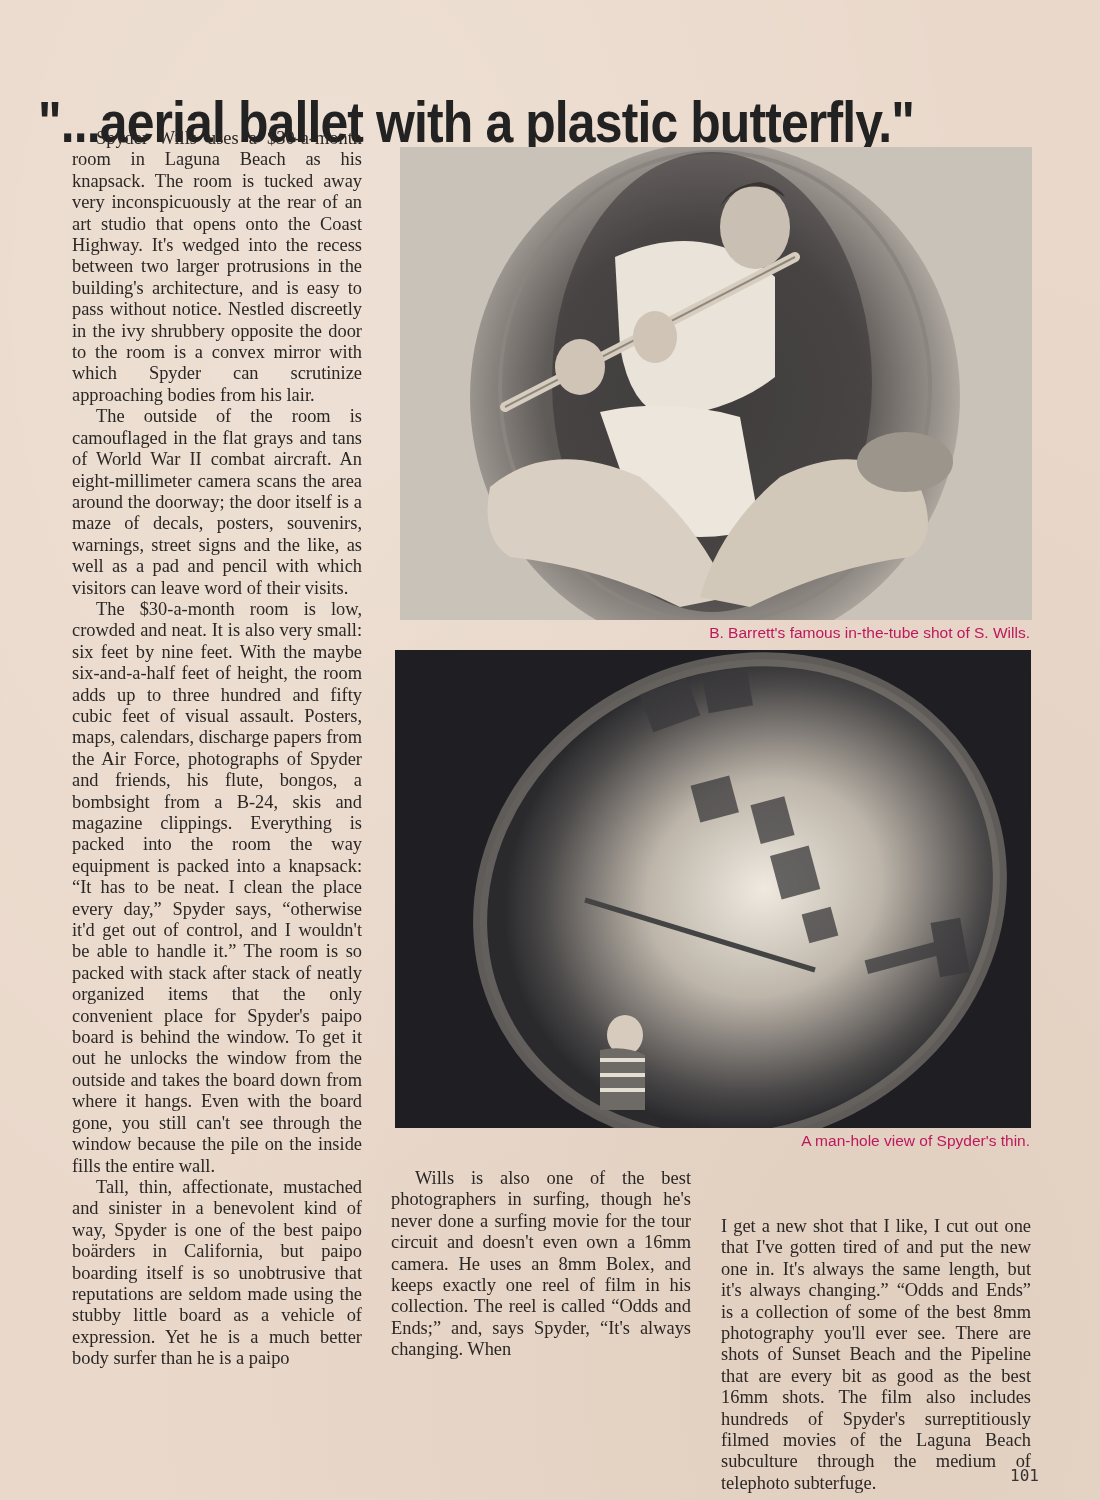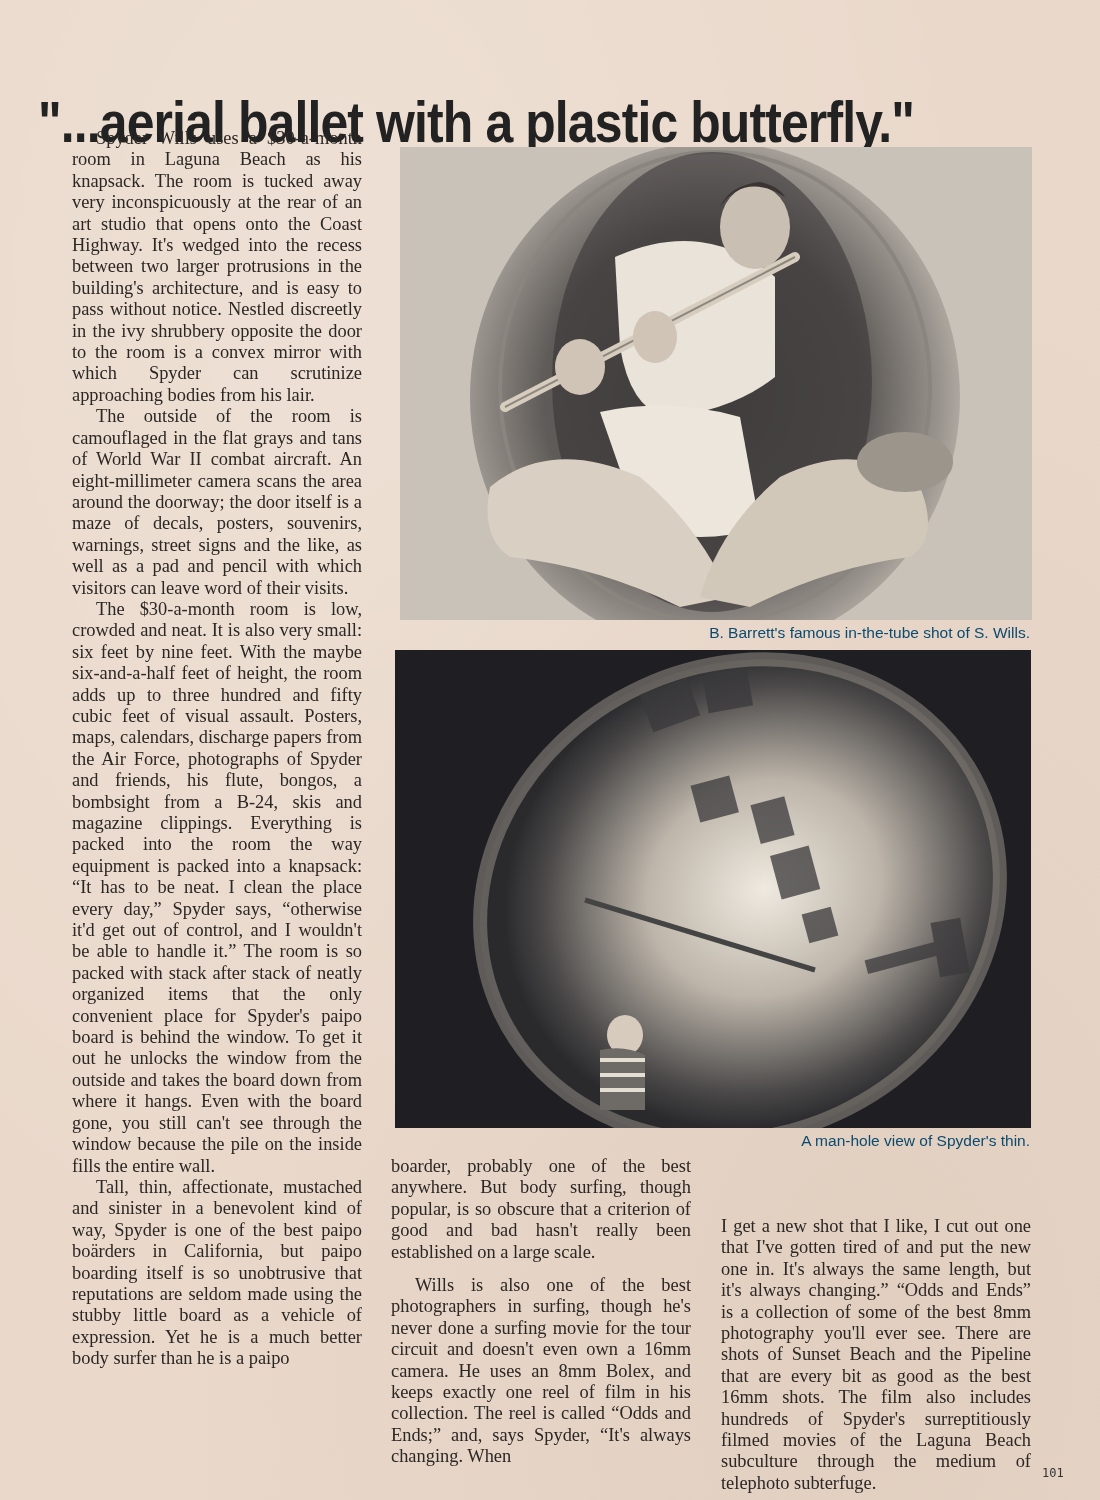--- a/index.html
+++ b/index.html
@@ -35,28 +35,28 @@
   .photo {
     position: absolute; overflow: hidden;
   }
   #photo-tube { left: 400px; top: 147px; width: 632px; height: 473px;
     background: radial-gradient(ellipse 46% 58% at 48% 52%, #cfc6bc 0%, #a8a29c 35%, #5e5a58 70%, #cfc7bf 100%); }
   #photo-nest { left: 395px; top: 650px; width: 636px; height: 478px;
     background: radial-gradient(ellipse 40% 45% at 55% 50%, #e8e2d8 0%, #b9b1a6 30%, #3b3a3c 62%, #1f1f22 100%); }
   .caption {
     position: absolute;
     font-family: "Liberation Sans", sans-serif;
-    font-size: 15.5px; line-height: 18px; color: #0c4a6e;
+    font-size: 15.5px; line-height: 18px; color: #be185d;
     text-align: right;
   }
   #cap1 { left: 560px; top: 624px; width: 470px; }
   #cap2 { left: 640px; top: 1132px; width: 390px; }
   .folio {
     position: absolute; left: 1010px; top: 1466px;
-    font-family: "DejaVu Sans Mono", monospace; font-size: 12px; color: #333; margin-left: 32px;
+    font-family: "DejaVu Sans Mono", monospace; font-size: 16px; color: #333;
   }
 </style>
 </head>
 <body>
 
 <h1 class="headline">"...aerial ballet with a plastic butterfly."</h1>
 
 <div class="col" id="col1">
   <p>Spyder Wills uses a $30-a-month room in Laguna Beach as his knapsack. The room is tucked away very inconspicuously at the rear of an art studio that opens onto the Coast Highway. It's wedged into the recess between two larger protrusions in the building's architecture, and is easy to pass without notice. Nestled discreetly in the ivy shrubbery opposite the door to the room is a convex mirror with which Spyder can scrutinize approaching bodies from his lair.</p>
   <p>The outside of the room is camouflaged in the flat grays and tans of World War II combat aircraft. An eight-millimeter camera scans the area around the doorway; the door itself is a maze of decals, posters, souvenirs, warnings, street signs and the like, as well as a pad and pencil with which visitors can leave word of their visits.</p>
@@ -126,21 +126,20 @@
     <line x1="190" y1="250" x2="420" y2="320" stroke="#444" stroke-width="5"></line>
 
     <ellipse cx="230" cy="385" rx="18" ry="20" fill="#d6cbbd"></ellipse>
     <path d="M205 400 Q230 395 250 405 L250 460 L205 460 Z" fill="#6e6a66"></path>
     <path d="M205 410 L250 410 M205 425 L250 425 M205 440 L250 440" stroke="#e5ded3" stroke-width="4"></path>
   </svg>
 </div>
 <div class="caption" id="cap2">A man-hole view of Spyder's thin.</div>
 
 <div class="col" id="col2">
-  <p class="cont">boarder, probably one of the best anywhere. But body surfing, though popular, is so obscure that a criterion of good and bad hasn't really been established on a large scale.</p>
   <p style="margin-top:12px">Wills is also one of the best photographers in surfing, though he's never done a surfing movie for the tour circuit and doesn't even own a 16mm camera. He uses an 8mm Bolex, and keeps exactly one reel of film in his collection. The reel is called “Odds and Ends;” and, says Spyder, “It's always changing. When</p>
 </div>
 
 <div class="col" id="col3">
   <p class="cont">I get a new shot that I like, I cut out one that I've gotten tired of and put the new one in. It's always the same length, but it's always changing.” “Odds and Ends” is a collection of some of the best 8mm photography you'll ever see. There are shots of Sunset Beach and the Pipeline that are every bit as good as the best 16mm shots. The film also includes hundreds of Spyder's surreptitiously filmed movies of the Laguna Beach subculture through the medium of telephoto subterfuge.</p>
 </div>
 
 <div class="folio">101</div>
 
 </body></html>

